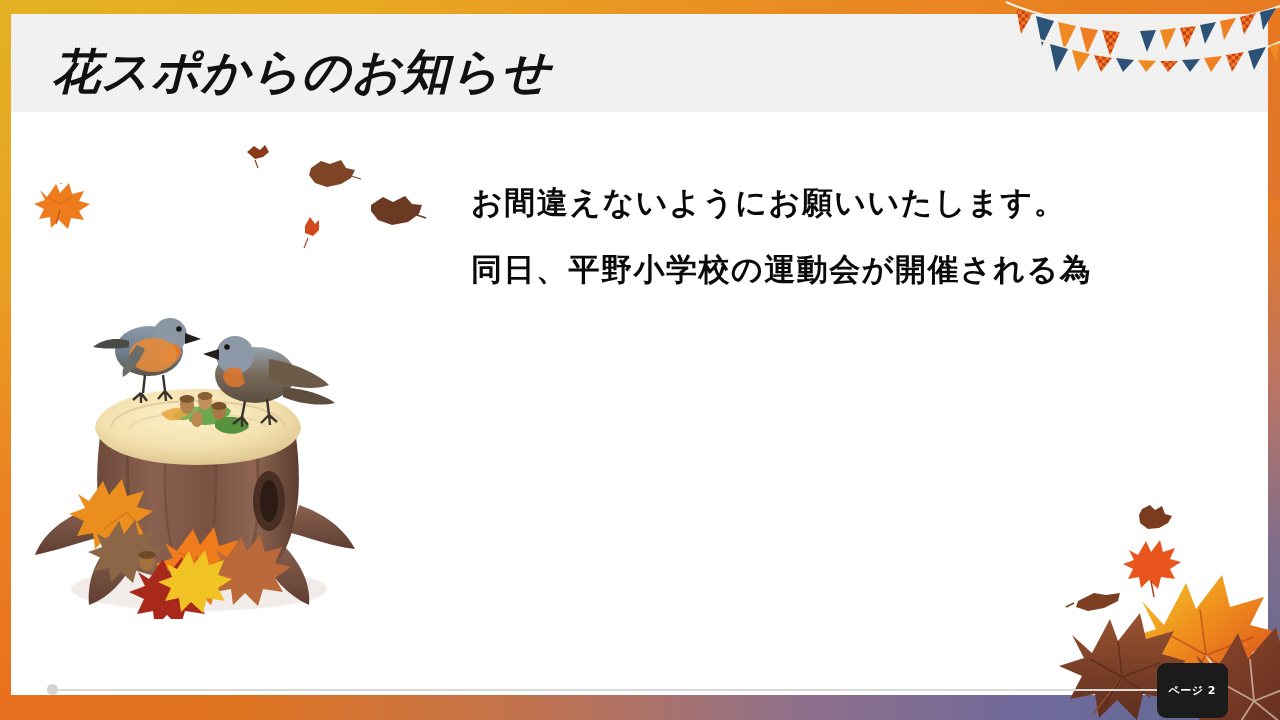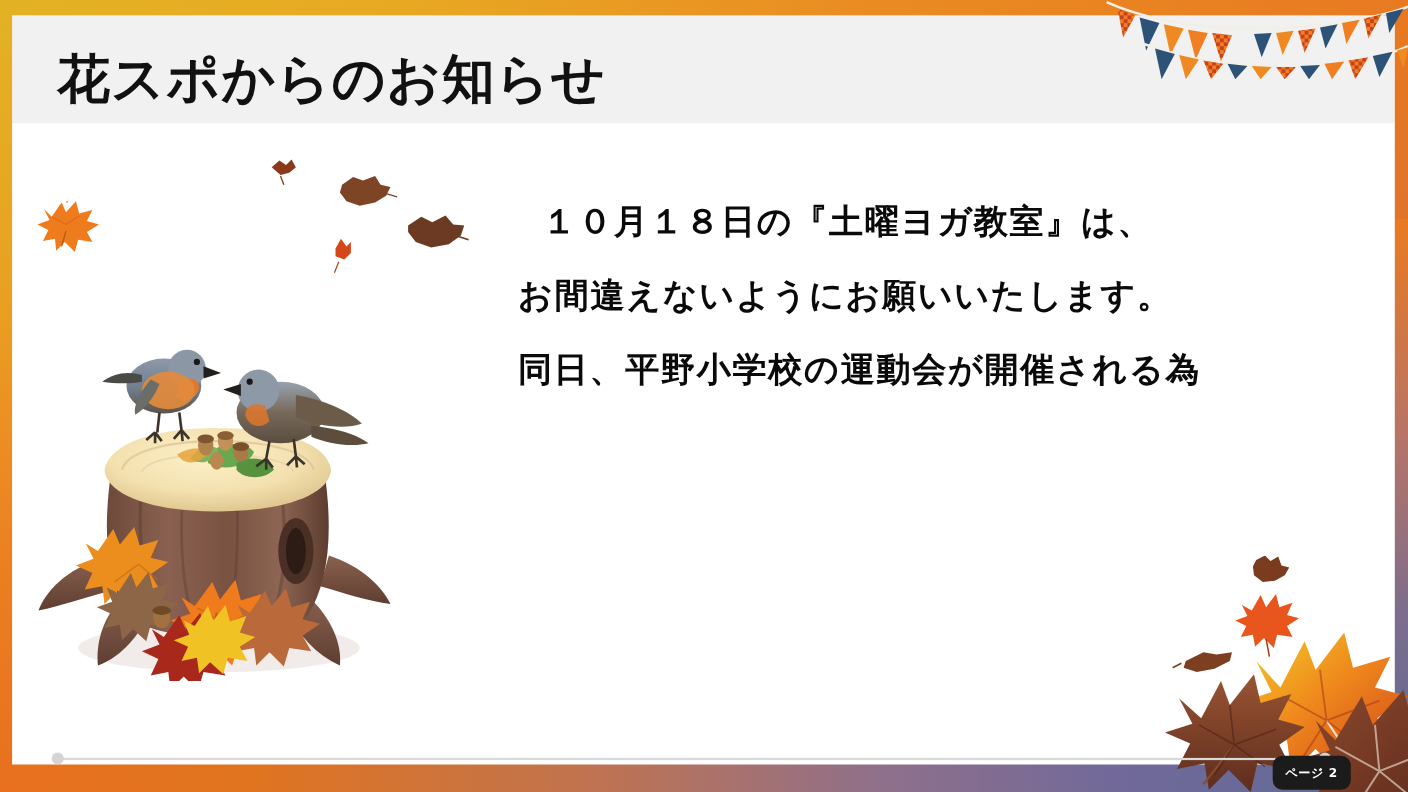--- a/index.html
+++ b/index.html
@@ -38,21 +38,21 @@
     background:#ffffff;overflow:hidden;z-index:2;
   }
   .header-band{
     position:absolute;left:0;top:0;width:1257px;height:98px;
     background:#f1f1f1;
   }
   .slide-title{
     position:absolute;left:41px;top:26px;
     font-family:"DejaVu Sans","Liberation Sans",sans-serif;
     font-size:48px;font-weight:700;color:#111111;
-    letter-spacing:1px;white-space:nowrap;
+    letter-spacing:1px;white-space:nowrap;font-style:italic;
   }
 
   
   .body-text{
     position:absolute;left:460px;top:155px;width:640px;
     font-family:"DejaVu Sans","Liberation Sans",sans-serif;
     font-size:31px;font-weight:700;color:#0a0a0a;
     line-height:67px;letter-spacing:1.5px;
   }
   .body-text .line{white-space:nowrap;}
@@ -68,21 +68,21 @@
     background:#d4d4d4;z-index:8;
   }
   .slider-knob.right{left:1199px;}
 
   
   .page-badge{
     position:absolute;right:52px;bottom:2px;
     background:#1b1b1b;color:#ffffff;
     font-family:"DejaVu Sans","Liberation Sans",sans-serif;
     font-size:11px;font-weight:700;
-    padding:8px 12px;border-radius:9px;z-index:9;
+    padding:20px 12px;border-radius:9px;z-index:9;
     letter-spacing:.5px;
   }
 
   
   .bunting{position:absolute;right:0;top:0;width:290px;height:72px;z-index:7;}
 
   
   .stump-art{position:absolute;left:18px;top:275px;width:340px;height:330px;z-index:3;}
   .leaf-field{position:absolute;left:0;top:110px;width:470px;height:180px;z-index:3;}
   .corner-leaves{position:absolute;right:0;bottom:0;width:250px;height:215px;z-index:8;}
@@ -215,21 +215,20 @@
         <path d="M175 282 C166 272 158 266 150 264 M176 280 C188 272 198 268 206 266" stroke="#c96518" stroke-width="1.3" fill="none" opacity=".7"></path>
         <path d="M198 268 l14 -20 6 14 13 -16 5 17 17 -5 -7 16 16 4 -16 11 8 14 -20 -3 -5 17 -13 -13 -12 12 -2 -16 -16 3 7 -15 -15 -7 16 -6 -7 -14z" fill="#b9693a"></path>
         <path d="M120 290 l14 -20 6 14 13 -16 5 17 17 -5 -7 16 16 4 -16 11 8 14 -20 -3 -5 17 -13 -13 -12 12 -2 -16 -16 3 7 -15 -15 -7 16 -6 -7 -14z" fill="#a8291c"></path>
         <path d="M148 280 l12 -18 5 13 11 -14 4 15 15 -5 -6 15 14 4 -14 9 7 13 -18 -3 -4 15 -12 -11 -10 10 -2 -14 -14 3 6 -13 -13 -6 14 -5 -5 -13z" fill="#f1c223"></path>
         <ellipse cx="118" cy="272" rx="8" ry="10" fill="#a3703f"></ellipse>
         <ellipse cx="118" cy="266" rx="8.5" ry="4" fill="#6f4a27"></ellipse>
       </g>
     </svg>
 
     <div class="body-text">
-      <div class="line indent">１０月１８日の『土曜ヨガ教室』は、</div>
       <div class="line">お間違えないようにお願いいたします。</div>
       <div class="line">同日、平野小学校の運動会が開催される為</div>
     </div>
 
     <div class="slide-title">花スポからのお知らせ</div>
   </div>
 
   <div class="top-bar"></div>
   <div class="left-stripe"></div>
   <div class="right-stripe"></div>

